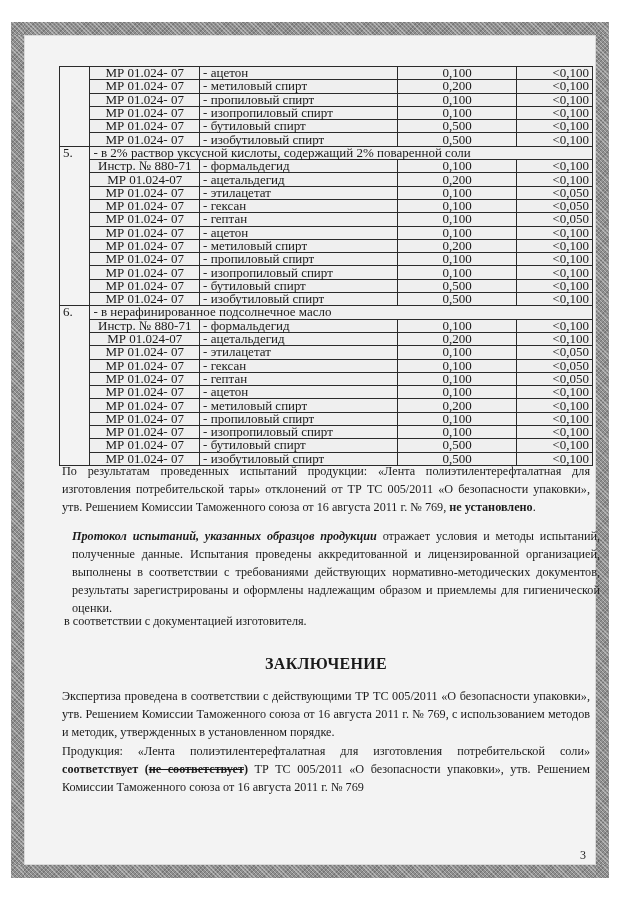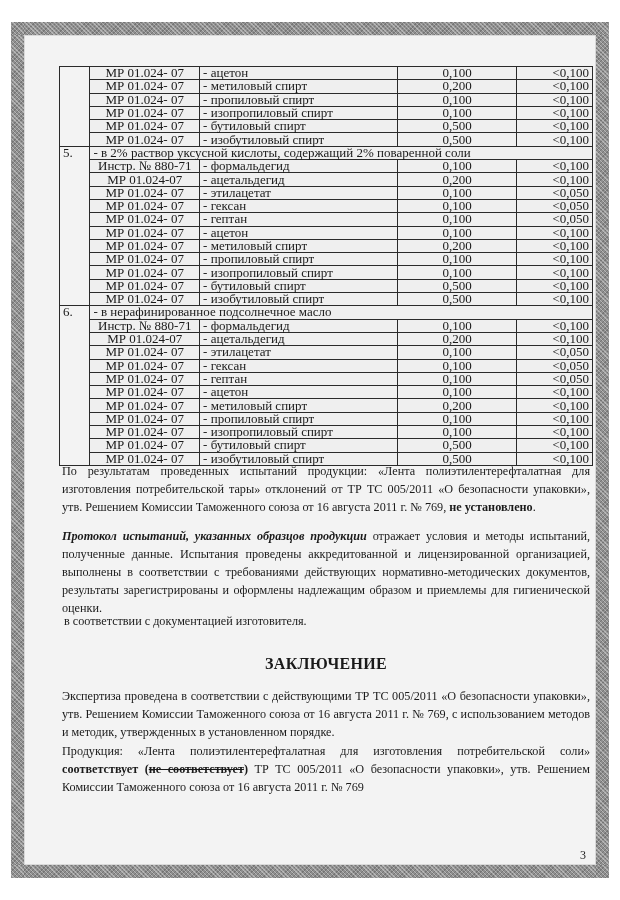--- a/index.html
+++ b/index.html
@@ -241,21 +241,21 @@
         <td class="norm">0,500</td>
         <td class="result">&lt;0,100</td>
       </tr>
     </tbody>
 </table>
 
 <div class="text" style="top:462px;">
   <p><span>По результатам проведенных испытаний продукции: «Лента полиэтилентерефталатная для изготовления потребительской тары» отклонений от ТР ТС 005/2011 «О безопасности упаковки», утв. Решением Комиссии Таможенного союза от 16 августа 2011 г. № 769, </span><span class="b">не установлено</span><span>.</span></p>
 </div>
 
-<div class="text" style="top:527px;">
+<div class="text" style="top:527px;margin-left:10px;">
   <p><span class="bi">Протокол испытаний, указанных образцов продукции</span><span> отражает условия и методы испытаний, полученные данные. Испытания проведены аккредитованной и лицензированной организацией, выполнены в соответствии с требованиями действующих нормативно-методических документов, результаты зарегистрированы и оформлены надлежащим образом и приемлемы для гигиенической оценки.</span></p>
 </div>
 
 <div class="text" style="top:612px; left:64px;">
   <p>в соответствии с документацией изготовителя.</p>
 </div>
 
 <div class="heading">ЗАКЛЮЧЕНИЕ</div>
 
 <div class="text" style="top:687px;">

